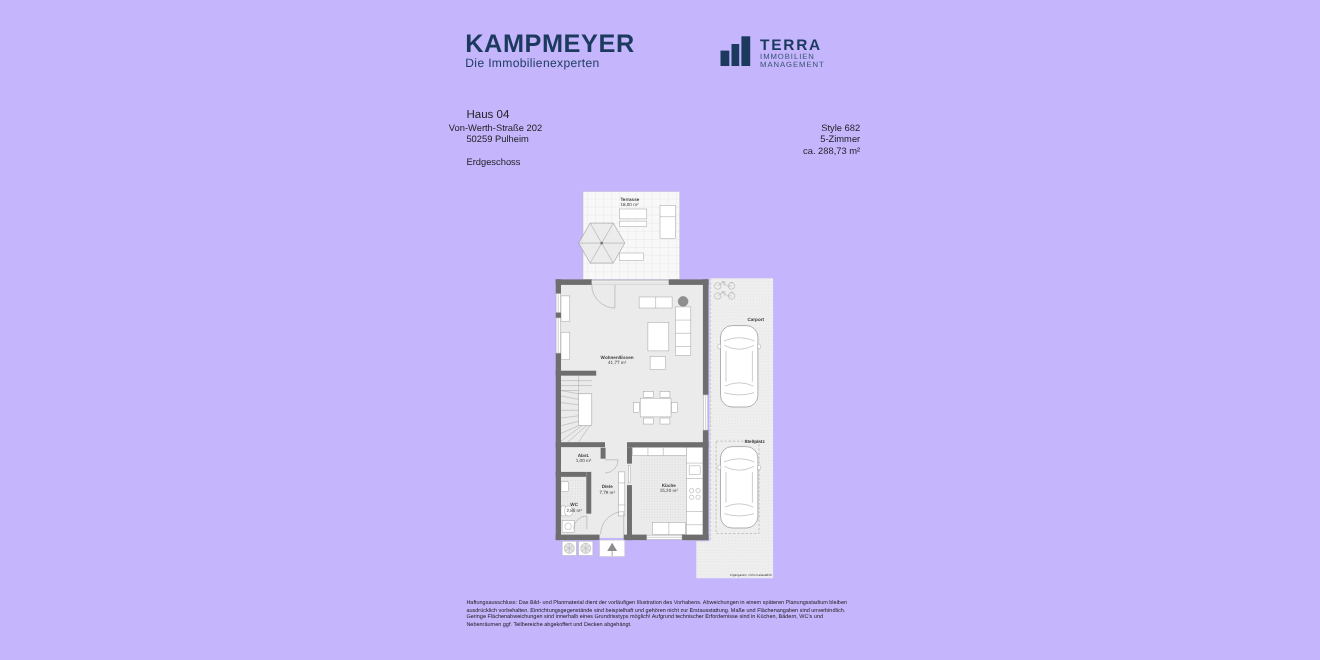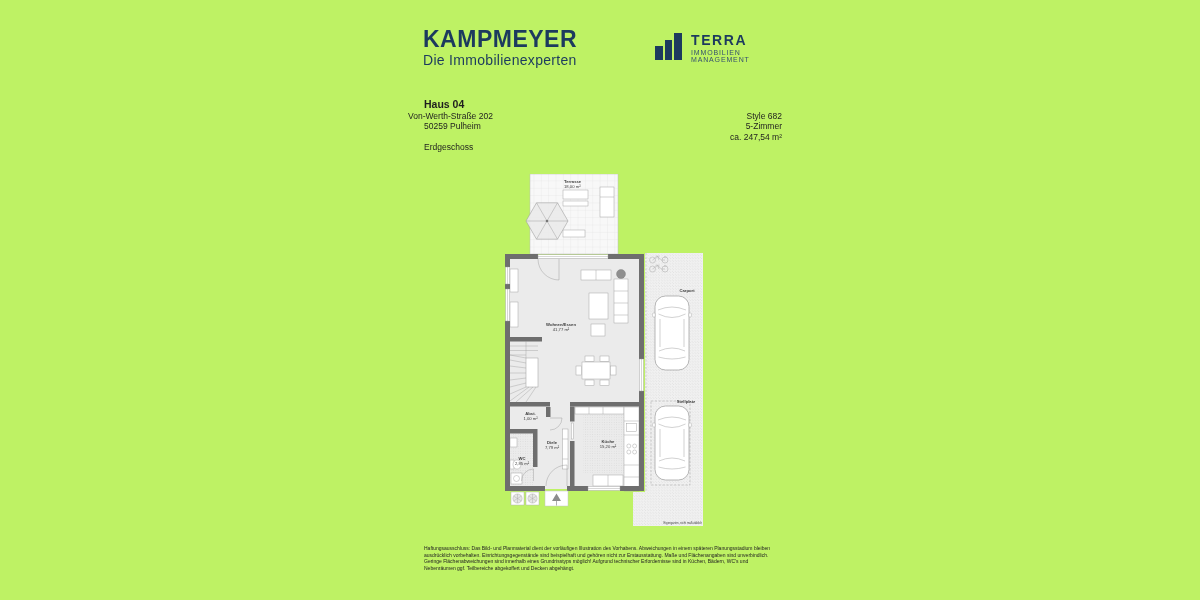--- a/index.html
+++ b/index.html
@@ -1,34 +1,34 @@
 <!DOCTYPE html>
 <html><head>
 <meta charset="utf-8">
 <style>
   html,body{margin:0;padding:0;background:#fff;}
-  #page{position:relative;width:1200px;height:600px;background:#bef264;overflow:hidden;
+  #page{position:relative;width:1200px;height:600px;background:#c4b5fd;overflow:hidden;
         font-family:"Liberation Sans",sans-serif;color:#1e1e1e;}
   .abs{position:absolute;}
 
   
   #km-logo{left:423px;top:28px;width:170px;}
   #km-name{font-size:23px;font-weight:800;letter-spacing:.5px;color:#1c3a5e;line-height:22px;}
-  #km-tagline{font-size:14px;color:#1c3a5e;margin-top:2px;letter-spacing:.3px;}
+  #km-tagline{font-size:11px;color:#1c3a5e;margin-top:2px;letter-spacing:.3px;}
 
   
   #terra-logo{left:654px;top:31px;width:140px;}
   #terra-bars{position:absolute;left:0;top:1px;width:30px;height:28px;}
   .tbar{position:absolute;bottom:0;background:#1c3a5e;width:7.5px;}
   #tbar1{left:1px;height:14px;} #tbar2{left:10.5px;height:20px;} #tbar3{left:20px;height:27px;}
   #terra-name{position:absolute;left:37px;top:1px;font-size:14px;font-weight:800;letter-spacing:1.6px;color:#1c3a5e;}
   #terra-sub{position:absolute;left:37px;top:18px;font-size:7px;letter-spacing:.85px;color:#35516f;}
 
   
-  .h-title{left:424px;top:98px;font-size:10.5px;font-weight:700;}
+  .h-title{left:424px;top:98px;font-size:10.5px;font-weight:400;}
   .h-a1{left:408px;top:110.5px;font-size:8.5px;}
   .h-a2{left:424px;top:121px;font-size:8.5px;}
   .h-floor{left:424px;top:142px;font-size:8.5px;text-align:right;}
   .h-right{width:250px;text-align:right;font-size:8.5px;}
   .h-style{left:532px;top:110.5px;text-align:right;}
   .h-rooms{left:532px;top:121px;}
   .h-area{left:532px;top:131.5px;}
 
   
   #plan{left:505px;top:174px;width:198px;height:352px;}
@@ -57,21 +57,21 @@
     <div id="terra-name">TERRA</div>
     <div id="terra-sub">IMMOBILIEN MANAGEMENT</div>
   </div>
 
   <div class="abs h-title">Haus 04</div>
   <div class="abs h-a1">Von-Werth-Straße 202</div>
   <div class="abs h-a2">50259 Pulheim</div>
   <div class="abs h-floor">Erdgeschoss</div>
   <div class="abs h-right h-style">Style 682</div>
   <div class="abs h-right h-rooms">5-Zimmer</div>
-  <div class="abs h-right h-area">ca. 247,54 m²</div>
+  <div class="abs h-right h-area">ca. 288,73 m²</div>
 
   <svg id="plan" class="abs" viewBox="0 0 198 352">
     <defs>
       <pattern id="tiles" width="7.35" height="7.35" patternUnits="userSpaceOnUse">
         <rect width="7.35" height="7.35" fill="#f8f8f8"></rect>
         <path d="M7.35,0 V7.35 H0" fill="none" stroke="#d2d2d2" stroke-width="0.35"></path>
       </pattern>
       <pattern id="stipple" width="2.8" height="2.8" patternUnits="userSpaceOnUse">
         <rect width="2.8" height="2.8" fill="#f1f1f1"></rect>
         <circle cx="0.7" cy="0.7" r="0.33" fill="#b2b2b2"></circle>

